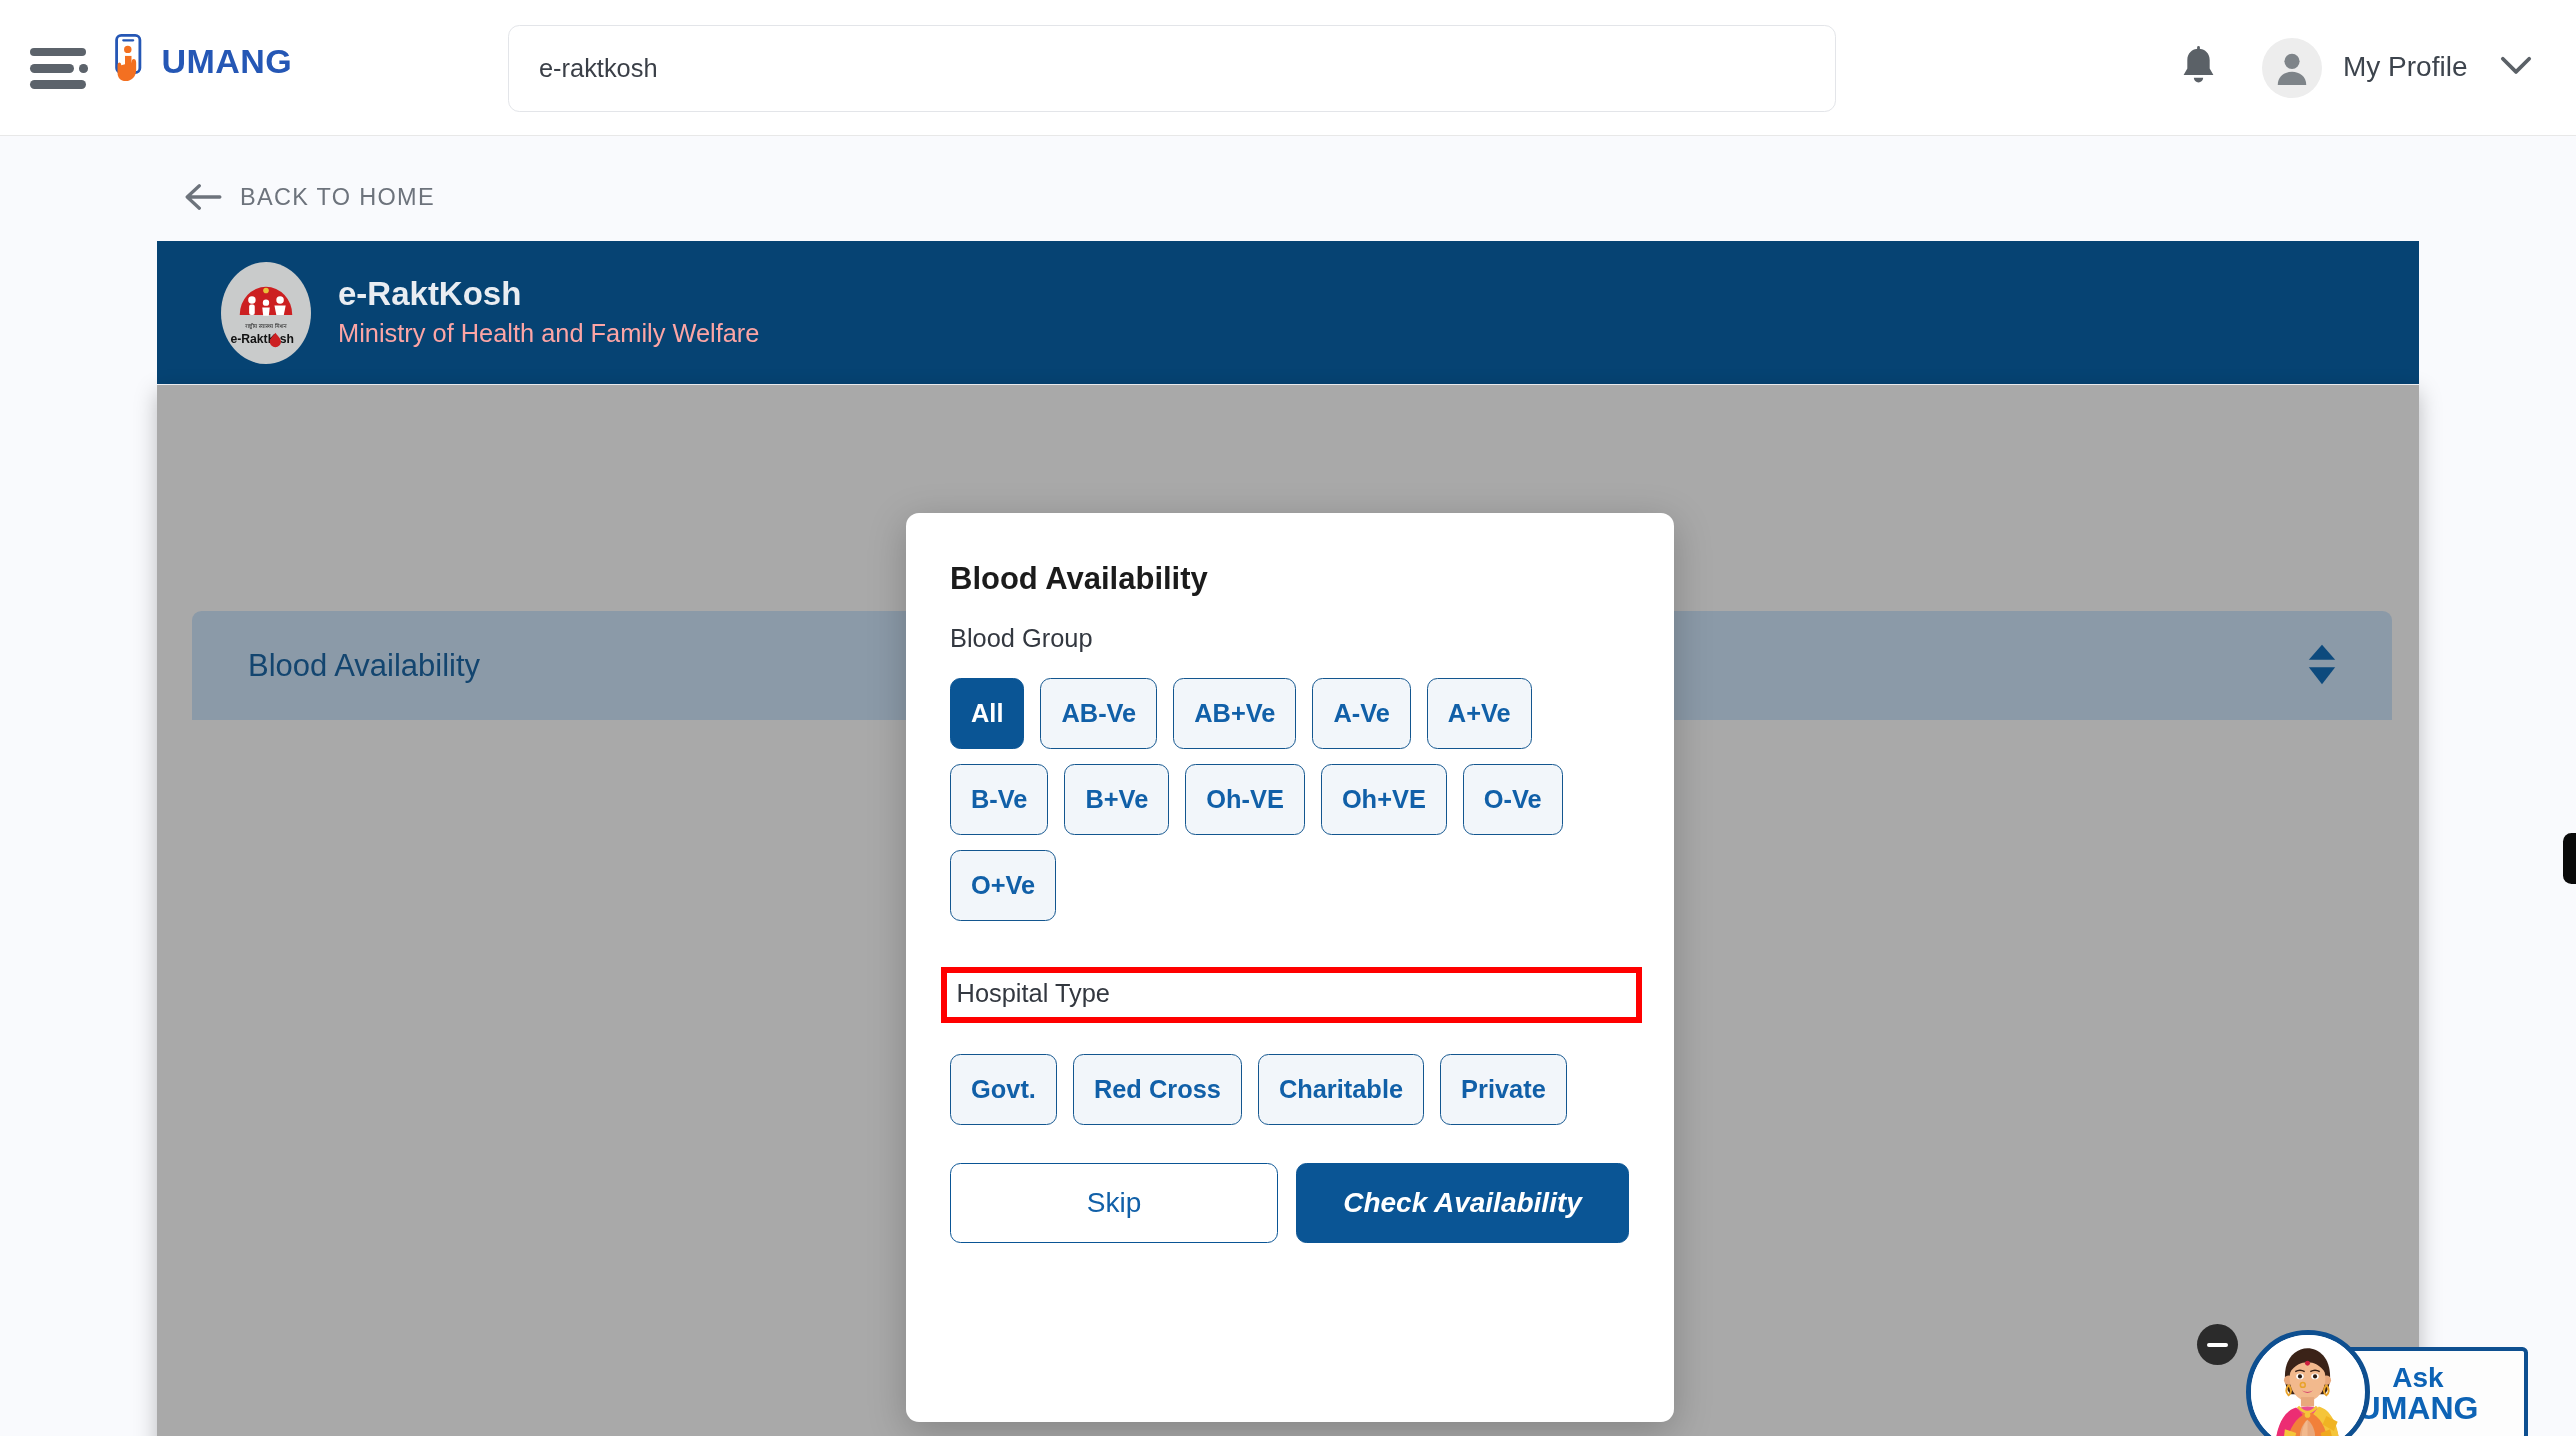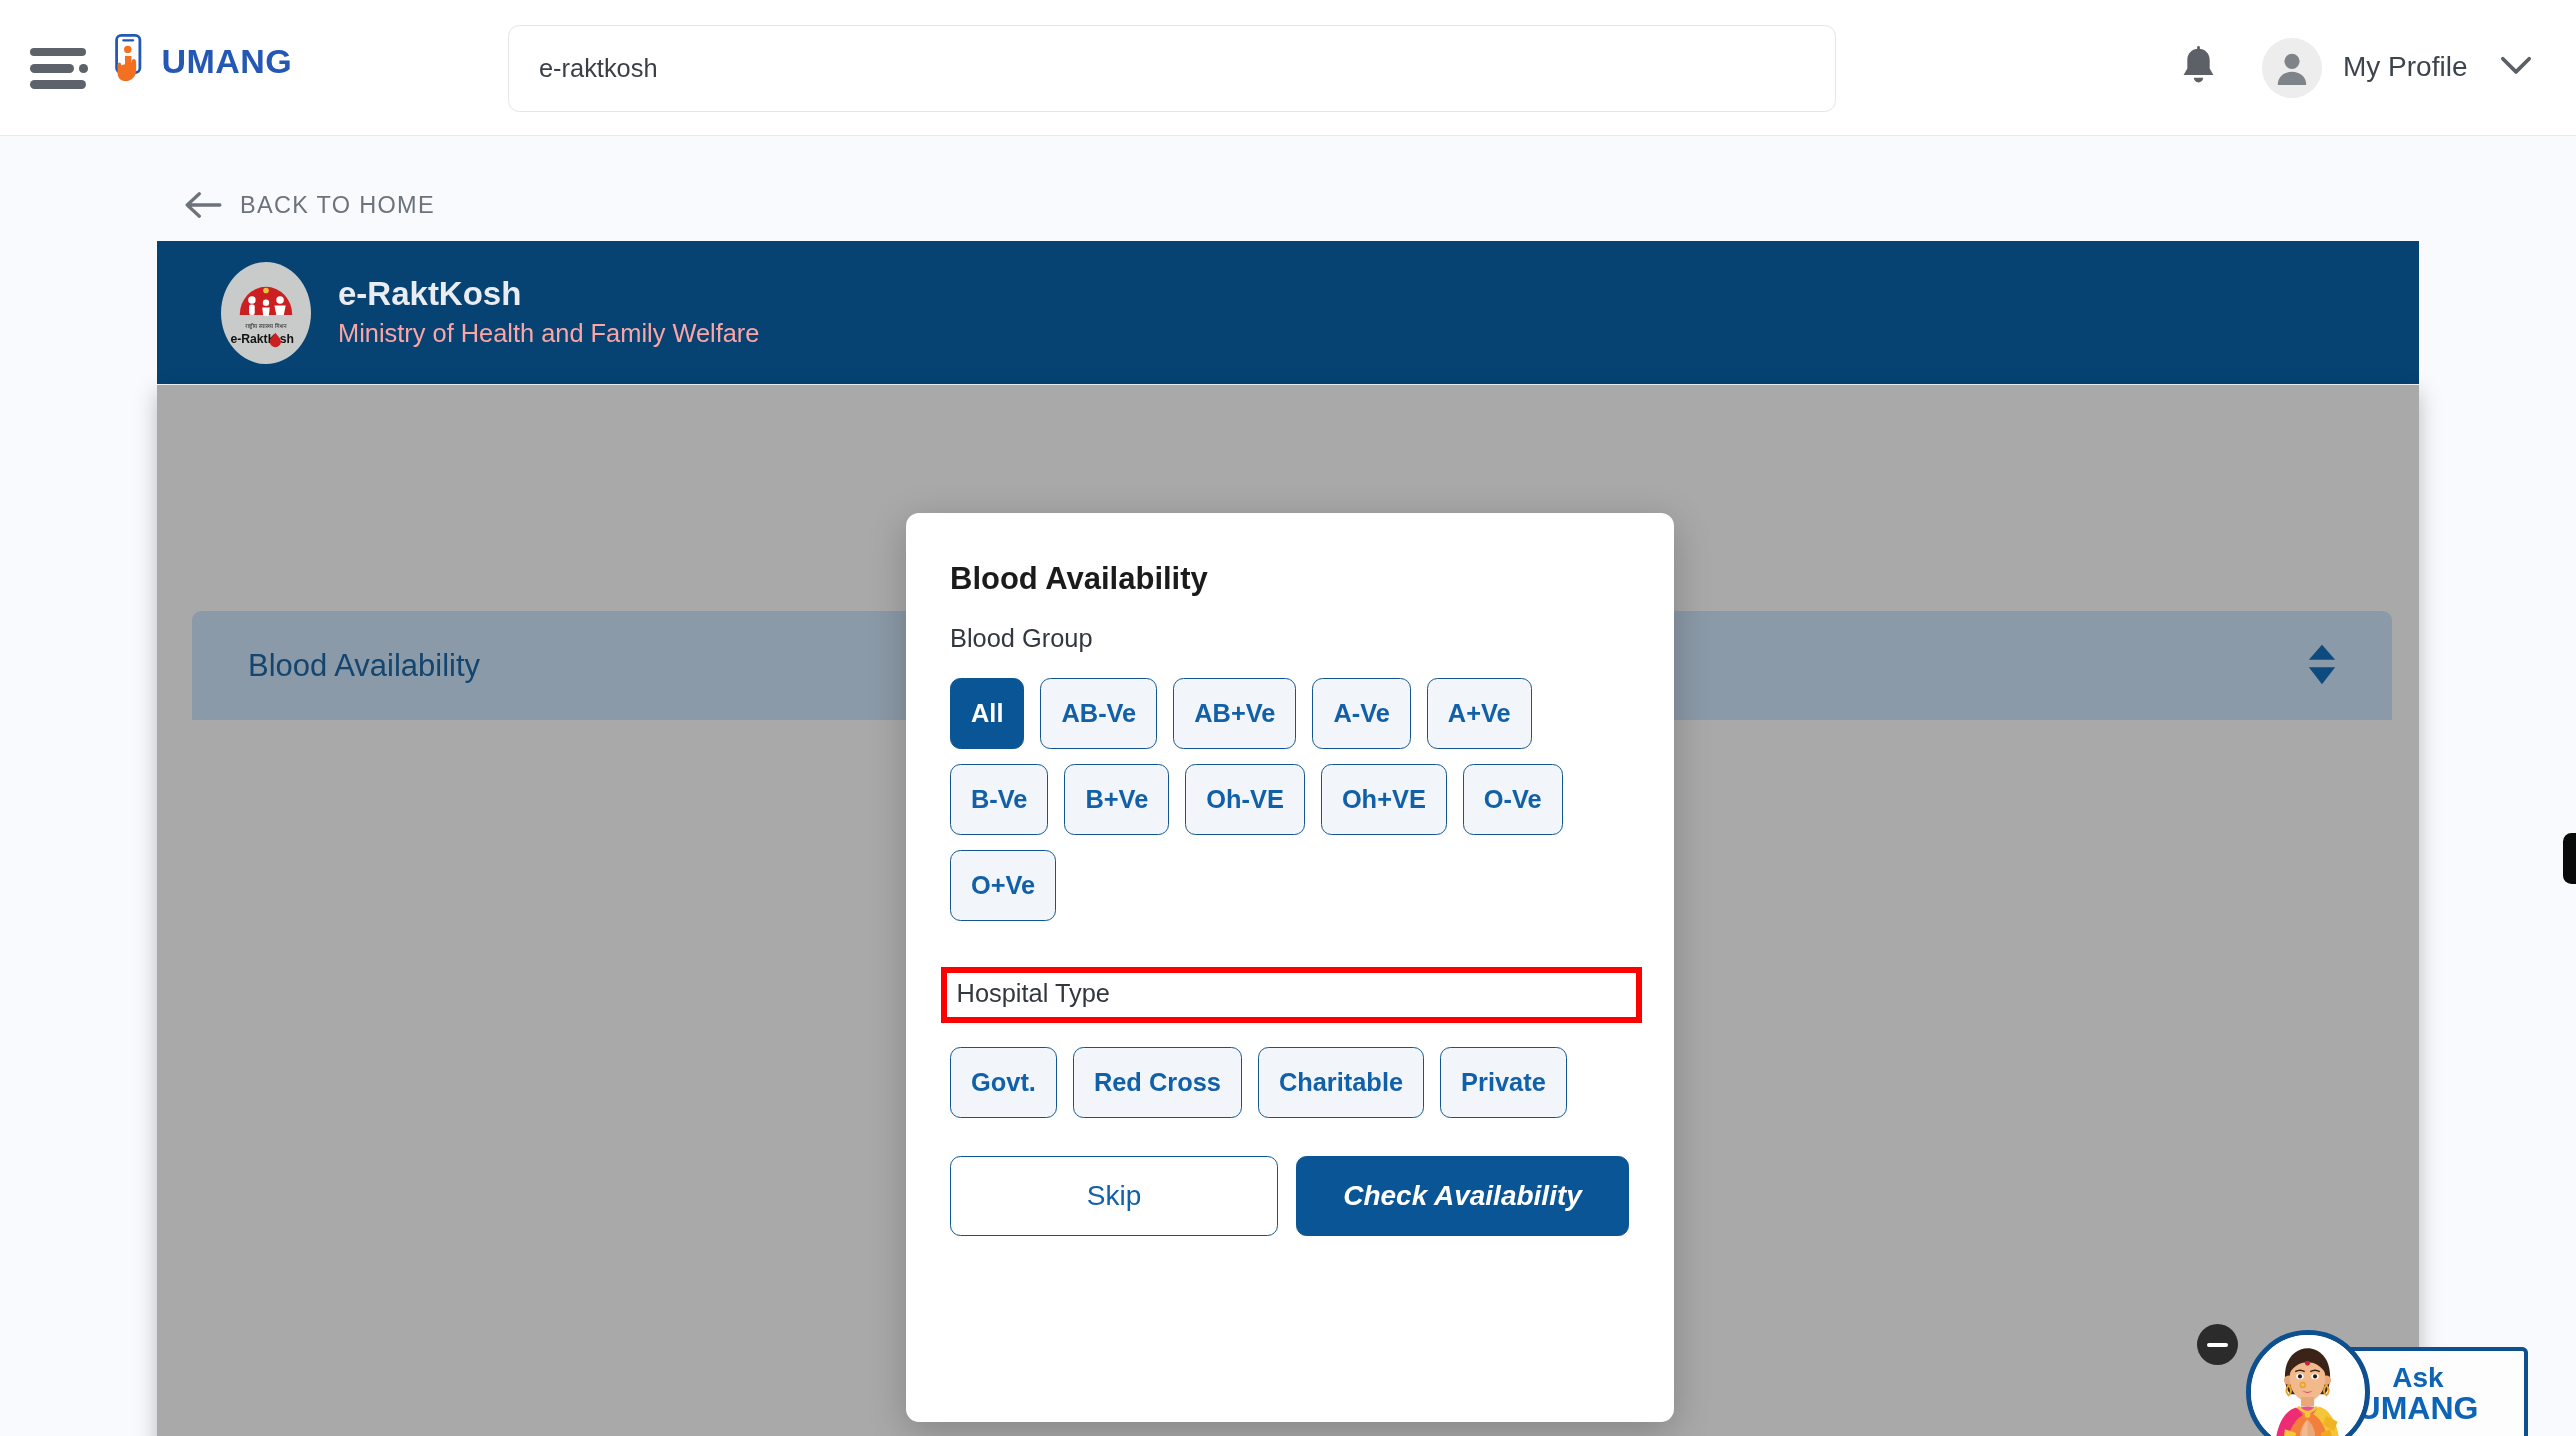--- a/index.html
+++ b/index.html
@@ -73,21 +73,21 @@
   }
   .profile-caret {
     position: absolute; left: 2500px; top: 55px;
     width: 32px; height: 22.6px; cursor: pointer;
   }
 
   
   .page { position: absolute; left: 0; top: 136px; width: 2576px; height: 1301px; background: #f9fafd; }
 
   .backrow {
-    position: absolute; left: 185px; top: 55px;
+    position: absolute; left: 185px; top: 47px;
     display: flex; align-items: center; gap: 17px;
     cursor: pointer;
   }
   .back-arrow { width: 38px; height: 28px; }
   .back-label {
     font-size: 23.5px; color: #6d737c; letter-spacing: 1.3px;
   }
 
   .kebab {
     position: absolute; left: 2370px; top: 190px;
@@ -403,21 +403,21 @@
         <div class="chip">Oh+VE</div>
         <div class="chip">O-Ve</div>
         <div class="chip">O+Ve</div>
       </div>
 
     <div class="annot-wrap">
       <div class="annot-box"></div>
       <div class="annot-label">Hospital Type</div>
     </div>
 
-    <div class="chips" id="hospital-type-chips" style="margin-top:24px;">
+    <div class="chips" id="hospital-type-chips" style="margin-top:31px;">
         <div class="chip">Govt.</div>
         <div class="chip">Red Cross</div>
         <div class="chip">Charitable</div>
         <div class="chip">Private</div>
       </div>
 
     <div class="actions">
       <div class="btn btn-skip">Skip</div>
       <div class="btn btn-primary">Check Availability</div>
     </div>

